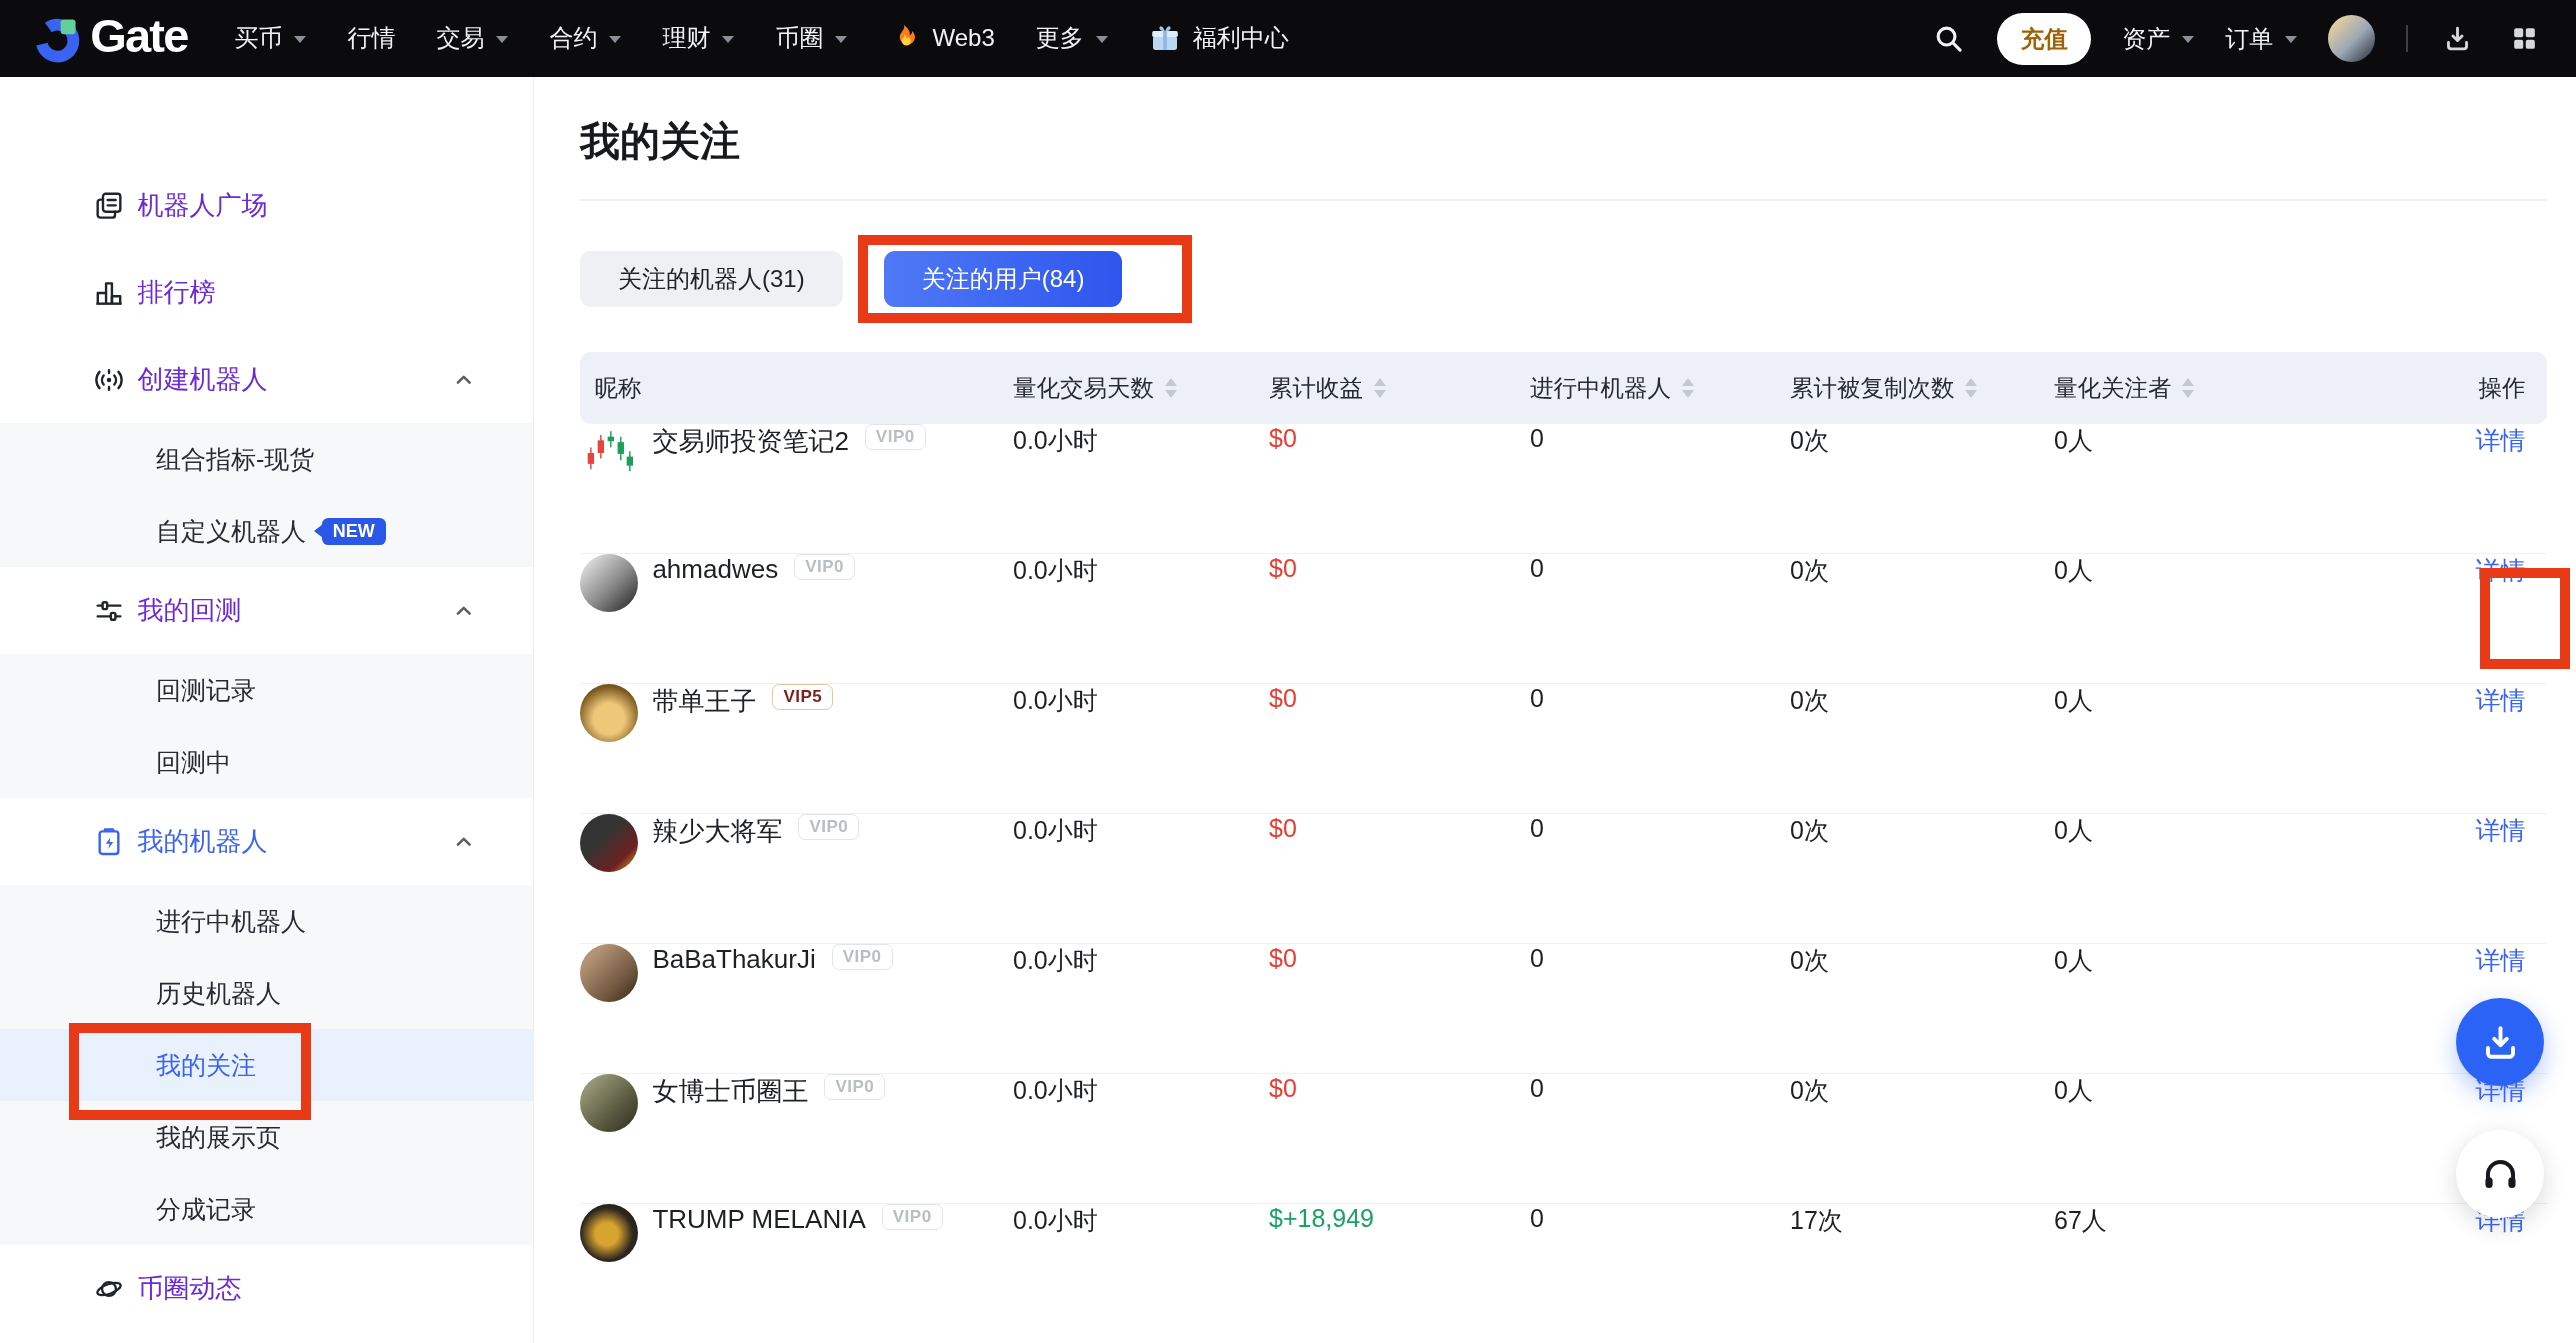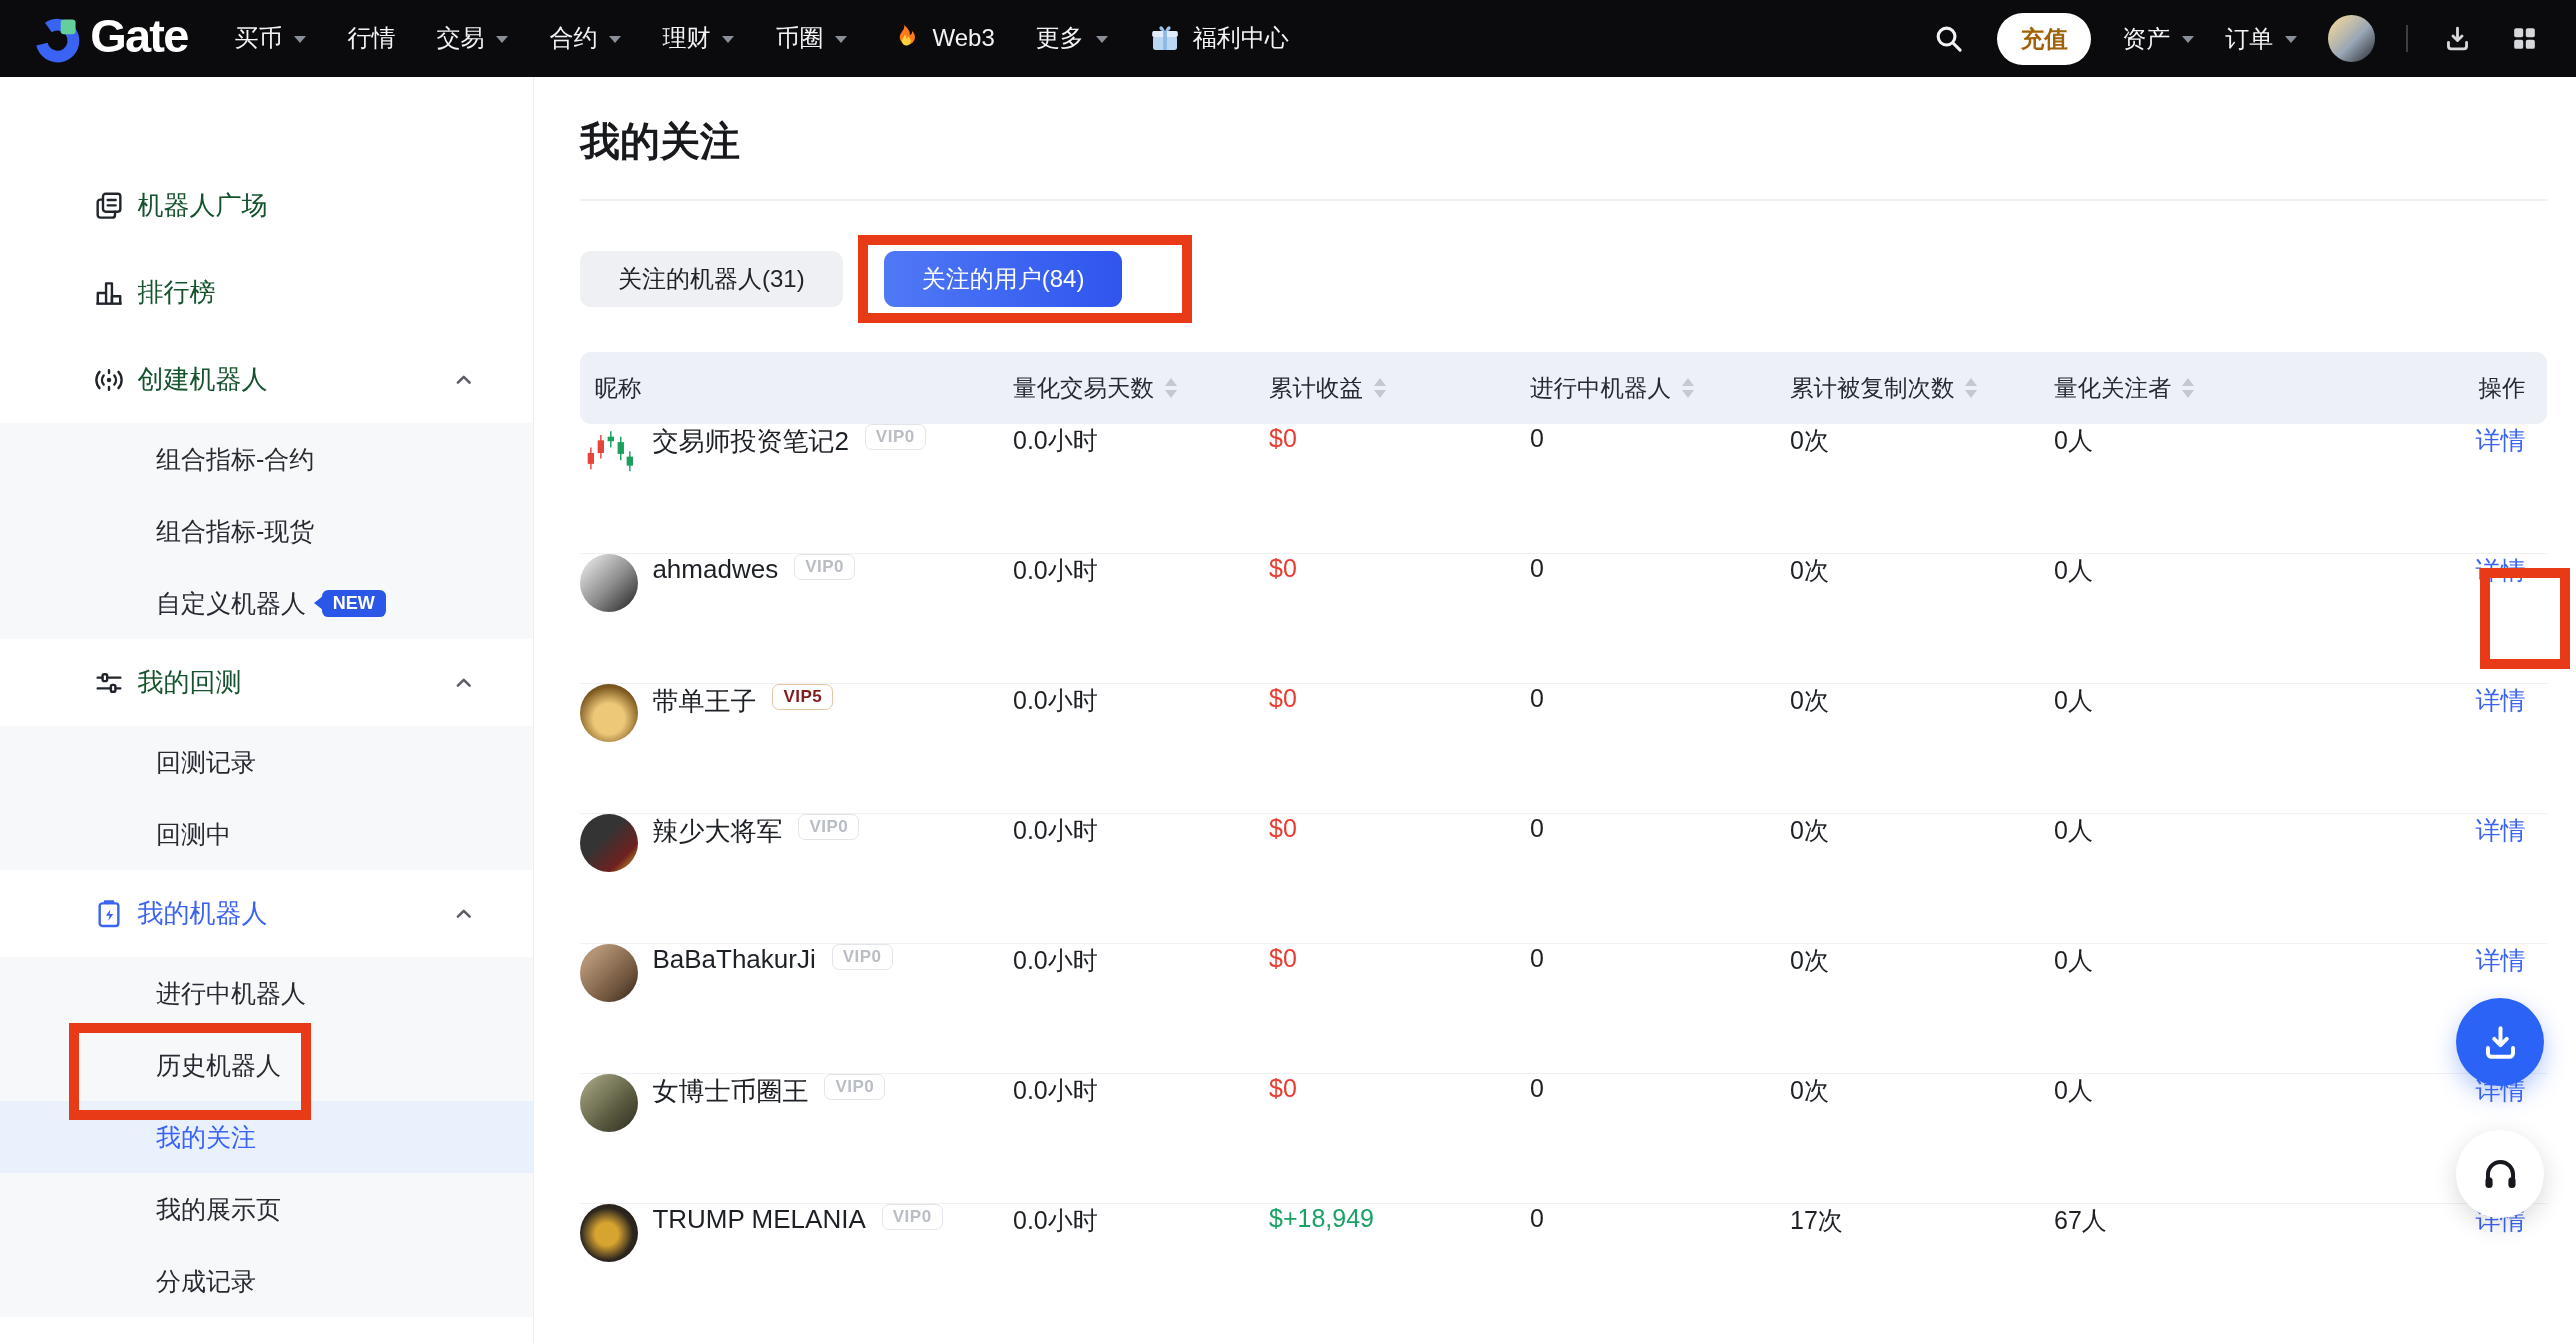--- a/index.html
+++ b/index.html
@@ -23,21 +23,21 @@
   .deposit-btn { background:#fff; color:#a16207; font-size:23.5px; font-weight:600; border:none; border-radius:901px; padding:10px 23.5px; cursor:pointer; }
   .nav-avatar { width:47px; height:47px; border-radius:50%; background:linear-gradient(135deg,#e3cfa0 15%,#9aa7b6 55%,#31353d 95%); cursor:pointer; }
   .nav-divider { width:1.8px; height:27px; background:#3c3f45; }
 
   
   .body-row { display:flex; height:1267px; }
   .sidebar { position:relative; width:534px; min-width:534px; background:#fff; border-right:1.8px solid #eceef1; padding-top:85px; }
   .content { flex:1; padding:0 36px 0 46px; }
 
   
-  .side-item { height:87px; display:flex; align-items:center; padding-left:93px; padding-right:58px; font-size:26px; color:#14532d; cursor:pointer; }
+  .side-item { height:87px; display:flex; align-items:center; padding-left:93px; padding-right:58px; font-size:26px; color:#6d28d9; cursor:pointer; }
   .side-item .si { width:32px; height:32px; margin-right:12.6px; flex:0 0 32px; color:#20242b; }
   .side-item.highlight, .side-item.highlight .si { color:#3b63f3; }
   .side-item .spacer { flex:1; }
   .side-item .chev { width:23.5px; height:23.5px; color:#5b5e66; }
   .side-group { background:#f7f8fa; }
   .side-sub { height:72px; display:flex; align-items:center; padding-left:156px; font-size:25px; color:#272a31; cursor:pointer; }
   .side-sub.active { background:#e9f1fd; color:#3b63f3; }
   .new-badge { position:relative; margin-left:16px; background:#2b57e8; color:#fff; font-size:18px; font-weight:700; padding:4.5px 10.8px; border-radius:6.3px; line-height:1; }
   .new-badge::before { content:""; position:absolute; left:-8px; top:50%; transform:translateY(-50%); border-top:7.2px solid transparent; border-bottom:7.2px solid transparent; border-right:9px solid #2b57e8; }
 
@@ -214,23 +214,20 @@
               <path d="M4.9 5.9a9 9 0 0 0 0 12.2M19.1 5.9a9 9 0 0 1 0 12.2"></path>
             </svg></span>
           <span>创建机器人</span>
           <span class="spacer"></span>
           <span class="chev"><svg viewBox="0 0 24 24" fill="none" stroke="currentColor" stroke-width="2.6" stroke-linecap="round" stroke-linejoin="round">
               <path d="M6 15l6-6 6 6"></path>
             </svg></span>
         </div>
         <div class="side-group">
           <div class="side-sub">
-            <span>组合指标-合约</span>
-          </div>
-          <div class="side-sub">
             <span>组合指标-现货</span>
           </div>
           <div class="side-sub">
             <span>自定义机器人</span>
             <span class="new-badge">NEW</span>
           </div>
         </div>
         <div class="side-item">
           <span class="si"><svg viewBox="0 0 24 24" fill="none" stroke="currentColor" stroke-width="1.8" stroke-linecap="round">
               <path d="M3.5 8h17M3.5 16h17"></path>

